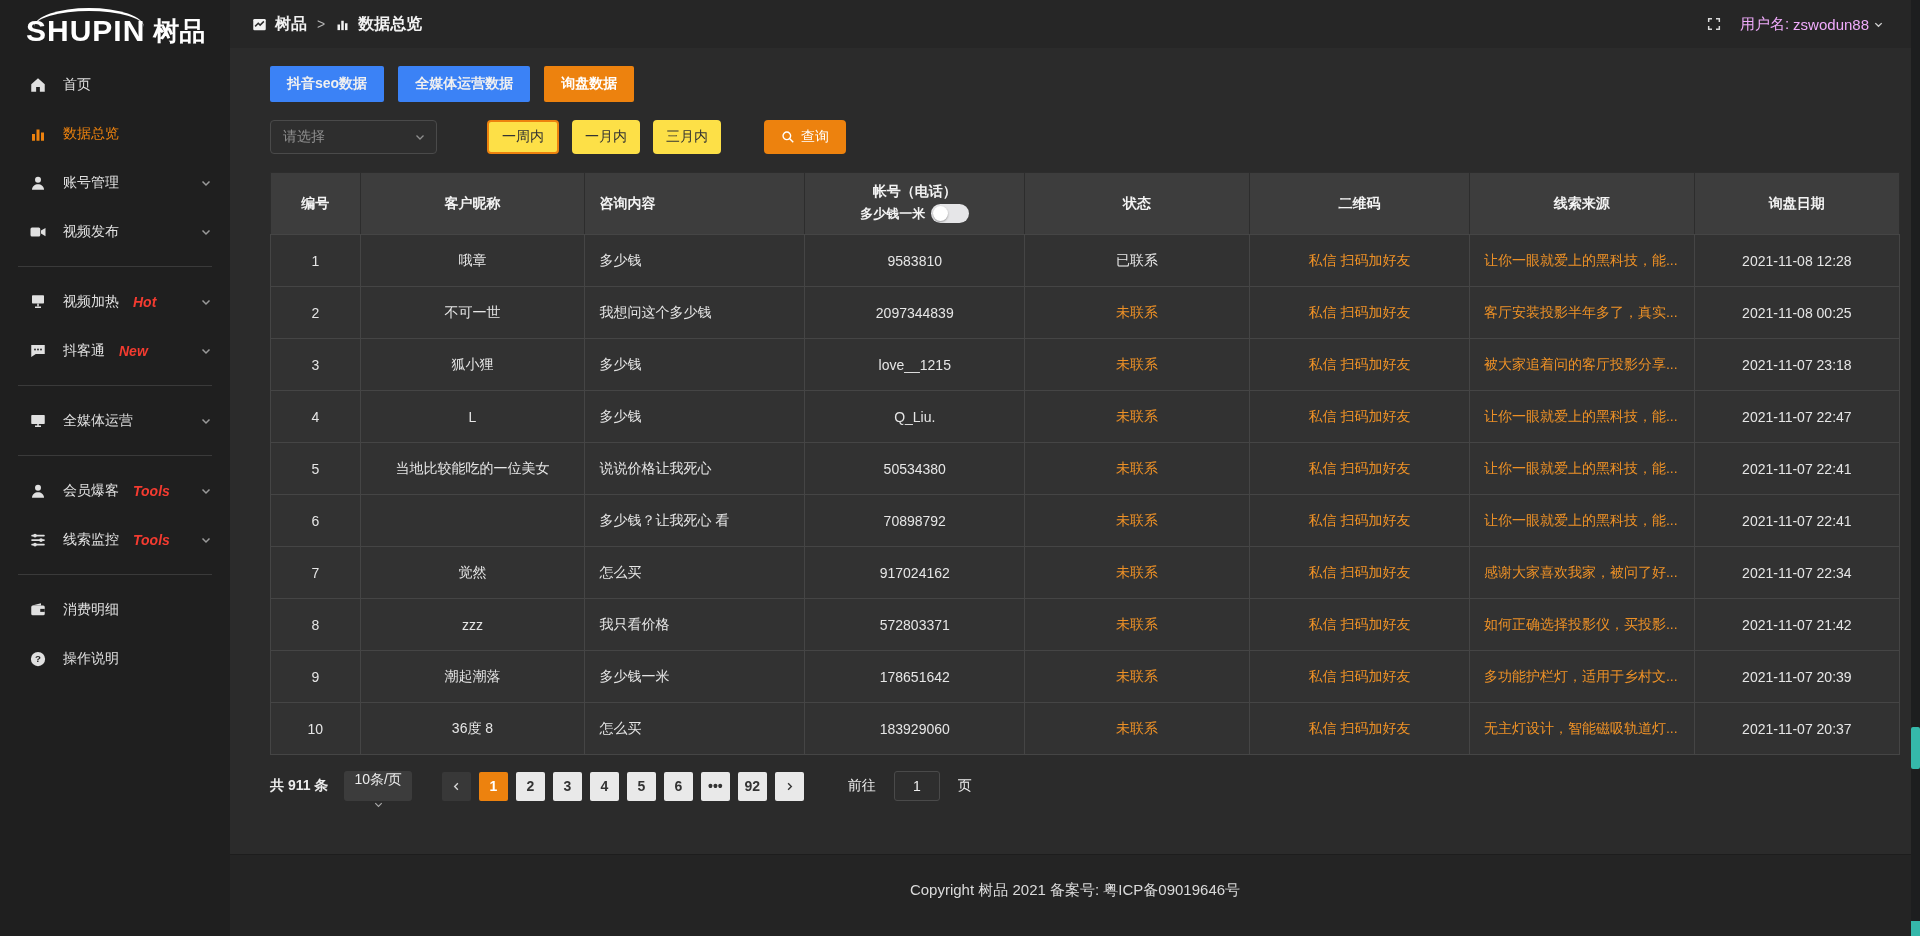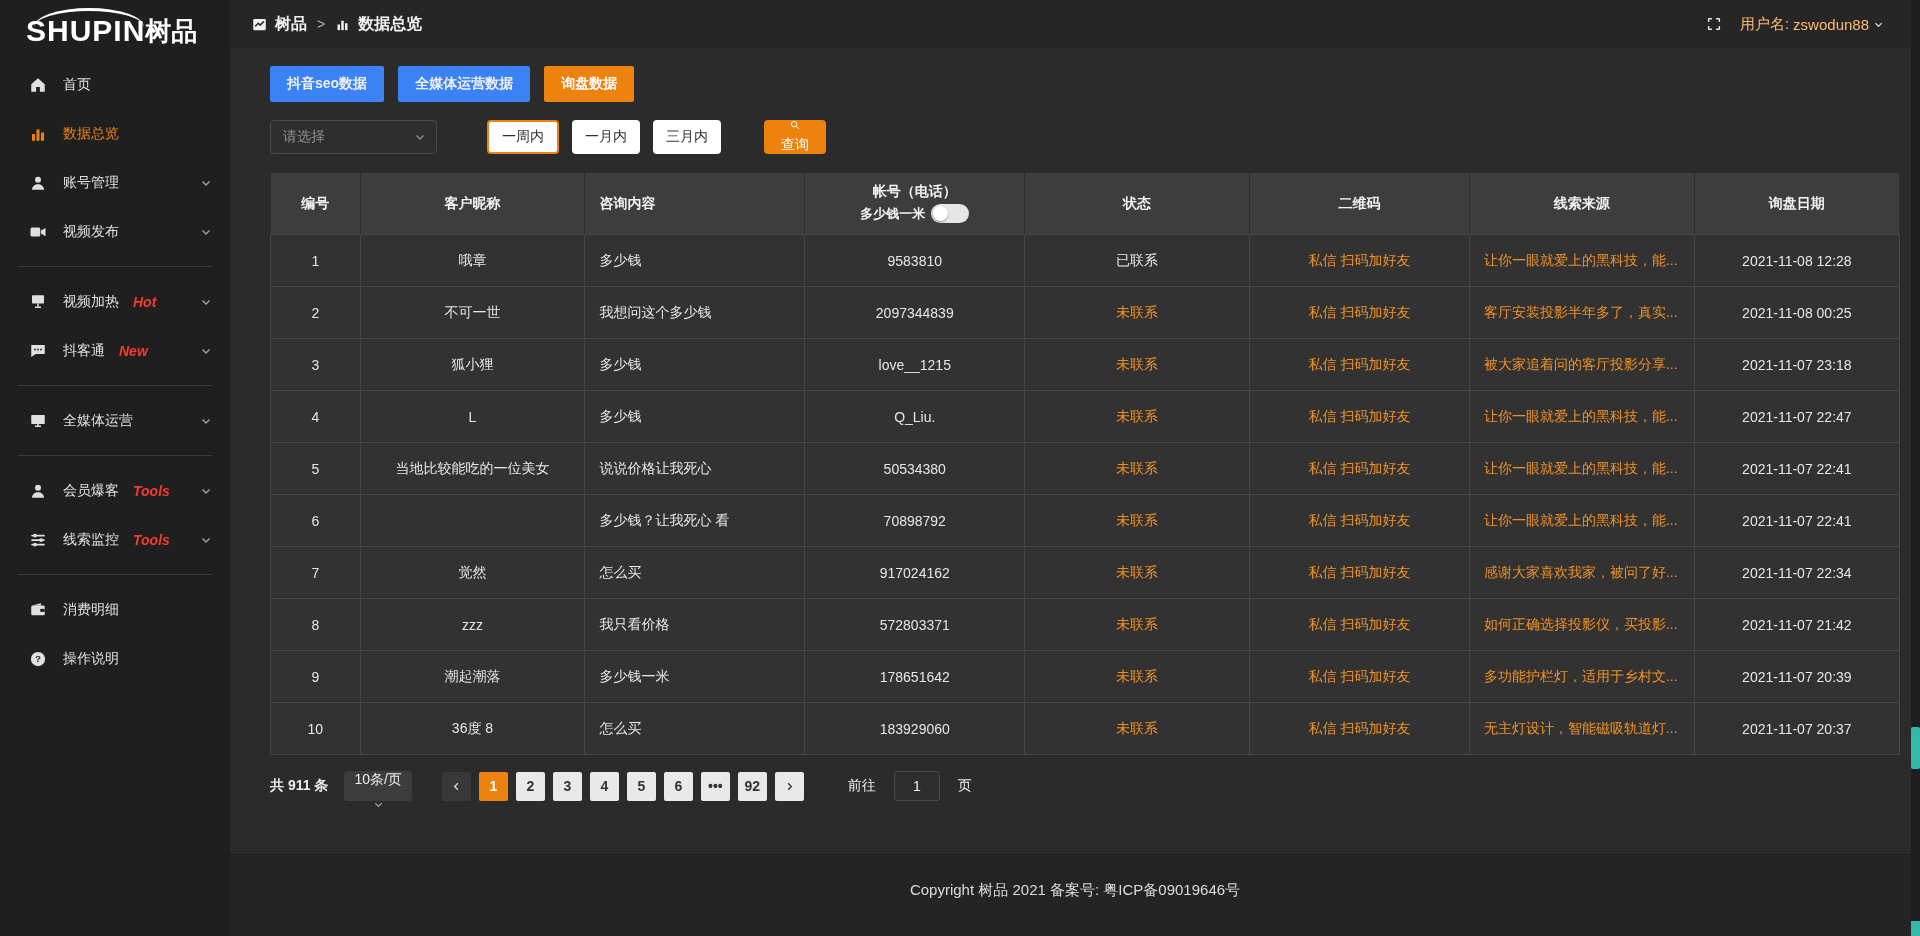--- a/index.html
+++ b/index.html
@@ -20,21 +20,21 @@
   body{
     font-family:"Liberation Sans","DejaVu Sans",sans-serif;
     background:var(--content-bg);
     color:var(--txt);
     position:relative;
   }
   .app{display:flex;width:1920px;height:936px;}
 
   
   .sidebar{width:230px;min-width:230px;background:var(--side-bg);height:100%;padding-top:6px;}
-  .logo{display:flex;align-items:center;gap:0;padding:10px 0 14px 26px;}
+  .logo{display:flex;align-items:center;gap:8px;padding:10px 0 14px 26px;}
   .logo-en{font-size:30px;font-weight:800;letter-spacing:1px;color:#fff;line-height:1;}
   .logo-cn{font-size:26px;font-weight:800;color:#fff;line-height:1;}
   .logo-arc{position:relative;}
   .logo-arc:before{content:"";position:absolute;left:8px;top:-8px;width:110px;height:16px;
     border-top:3px solid #fff;border-radius:50%/100% 100% 0 0;}
   .side-item{display:flex;align-items:center;height:49px;padding:0 18px 0 28px;cursor:pointer;color:#e0e0e0;}
   .side-item .si-icon{width:20px;height:20px;margin-right:15px;display:inline-flex;align-items:center;justify-content:center;color:#e0e0e0;flex:0 0 20px;}
   .side-item .si-label{font-size:14px;}
   .side-item.active,.side-item.active .si-icon{color:var(--orange);}
   .si-badge{font-style:italic;font-weight:700;font-size:14px;margin-left:14px;}
@@ -45,41 +45,41 @@
   svg{display:block;}
 
   
   .main{flex:1;display:flex;flex-direction:column;height:100%;}
   .topbar{height:48px;background:var(--top-bg);display:flex;align-items:center;padding:0 36px 0 22px;}
   .breadcrumb{display:flex;align-items:center;gap:8px;font-size:16px;font-weight:600;color:#f2f2f2;}
   .bc-icon{display:inline-flex;color:#f2f2f2;}
   .bc-sep{color:#b5b5b5;font-size:14px;font-weight:400;padding:0 2px;}
   .top-right{margin-left:auto;display:flex;align-items:center;gap:18px;}
   .fullscreen-btn{display:inline-flex;color:#dcdcdc;cursor:pointer;}
-  .user-box{display:flex;align-items:center;gap:4px;font-size:15px;color:#fdba74;cursor:pointer;}
+  .user-box{display:flex;align-items:center;gap:4px;font-size:15px;color:#f0abfc;cursor:pointer;}
 
   .content{flex:1;padding:16px 20px 0 40px;}
 
   
   .tabs{display:flex;gap:14px;margin-top:2px;}
   .tab-btn{background:#3b82f6;color:#f0f0f0;font-size:14px;font-weight:600;border:none;
     padding:9px 17px;border-radius:2px;cursor:pointer;font-family:inherit;}
   .tab-btn.active{background:var(--orange);color:#fff;}
 
   
   .filters{display:flex;align-items:center;margin-top:18px;}
   .select{width:167px;height:34px;background:#2e2e2e;border:1px solid #4a4a4a;border-radius:4px;
     display:flex;align-items:center;padding:0 10px 0 12px;color:#8f8f8f;font-size:14px;cursor:pointer;}
   .select .sel-chevron{margin-left:auto;color:#8f8f8f;display:inline-flex;}
-  .period-btn{height:34px;padding:0 13px;background:#ffffff;color:#333;font-size:14px;border:none;
+  .period-btn{height:34px;padding:0 13px;background:#fde047;color:#333;font-size:14px;border:none;
     border-radius:4px;margin-right:13px;cursor:pointer;font-family:inherit;}
   .period-btn.selected{border:2px solid var(--orange);}
   .period-btn:first-of-type{margin-left:50px;}
   .query-btn{height:34px;margin-left:30px;padding:0 17px;background:var(--orange);border:none;border-radius:4px;
-    color:#fff;font-size:14px;display:inline-flex;align-items:center;gap:6px;cursor:pointer;font-family:inherit;flex-direction:column;}
+    color:#fff;font-size:14px;display:inline-flex;align-items:center;gap:6px;cursor:pointer;font-family:inherit;}
 
   
   .data-table{width:100%;border-collapse:collapse;margin-top:18px;table-layout:fixed;background:var(--row-bg);}
   .data-table th{background:var(--head-bg);height:62px;font-size:14px;font-weight:700;color:#f3f3f3;
     border:1px solid #2d2d2d;border-bottom:1px solid var(--border);text-align:center;}
   .data-table td{height:52px;font-size:14px;color:#e6e6e6;border:1px solid var(--border);text-align:center;
     overflow:hidden;white-space:nowrap;text-overflow:ellipsis;padding:0 10px;}
   .data-table th.al,.data-table td.al{text-align:left;padding-left:14px;}
   td.orange{color:var(--orange-text);}
   td.pending{color:var(--orange-text);}

